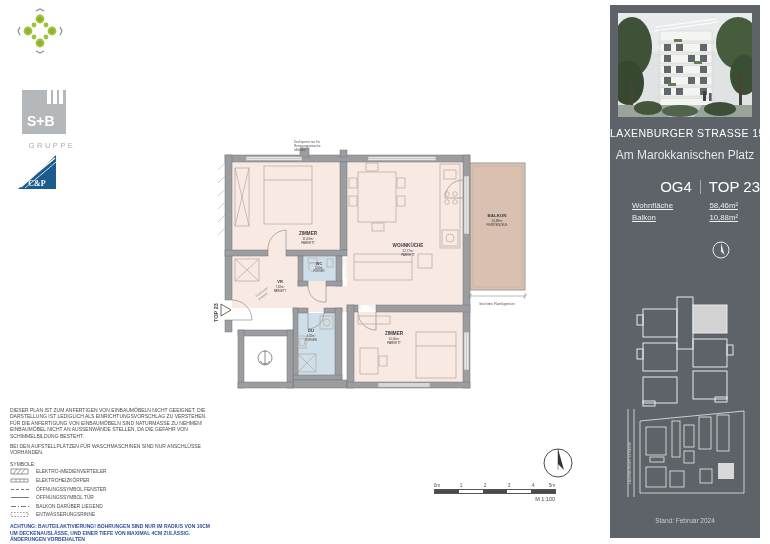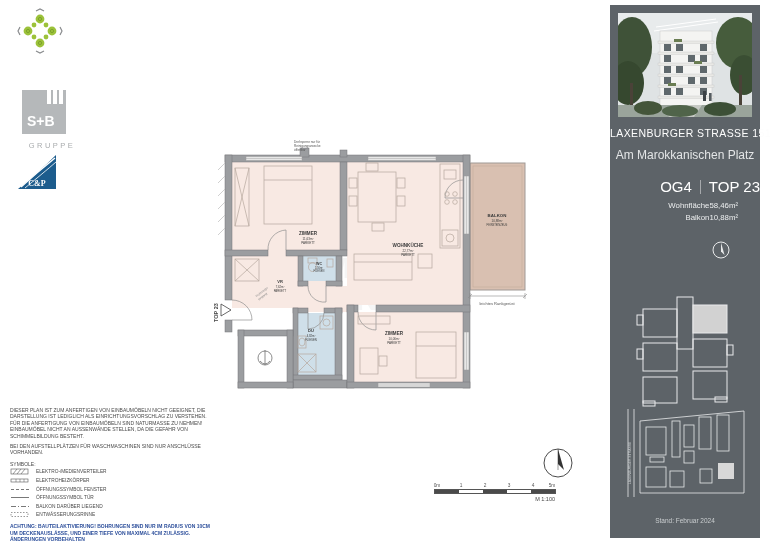--- a/index.html
+++ b/index.html
@@ -35,21 +35,21 @@
   
   .sidebar{position:absolute;left:610px;top:5px;width:150px;height:533px;background:#5d6368;color:#fff;}
   .sidebar .render{position:absolute;left:8px;top:8px;}
   .sidebar .addr{position:absolute;left:0;top:122px;width:100%;text-align:center;
                  font-size:10.5px;letter-spacing:0.4px;white-space:nowrap;color:#fdfdfd;}
   .sidebar .sub{position:absolute;left:0;top:143px;width:100%;text-align:center;font-size:12px;color:#e3e5e6;}
   .sidebar .unitline{position:absolute;left:0;top:173px;width:100%;display:flex;justify-content:flex-end;
                      align-items:center;gap:8px;font-size:15px;font-weight:400;color:#fff;}
   .sidebar .unitline .div{width:1px;height:14px;background:rgba(255,255,255,0.45);}
   .sidebar .metrics{position:absolute;left:22px;top:196px;width:106px;font-size:7.8px;}
-  .sidebar .mrow{display:flex;justify-content:flex-end;margin-bottom:3px;color:#eceeef;}
+  .sidebar .mrow{display:flex;justify-content:space-between;margin-bottom:3px;color:#eceeef;text-decoration:underline;}
   .sidebar .mrow .val{text-align:right;}
   .sidebar .compass-sb{position:absolute;left:100px;top:234px;}
   .sidebar .floorkey{position:absolute;left:25px;top:290px;}
   .sidebar .siteplan{position:absolute;left:10px;top:402px;}
   .sidebar .date{position:absolute;left:0;top:512px;width:100%;text-align:center;font-size:6.5px;color:#c9cdcf;}
 </style>
 </head>
 <body>
 
 <div class="page">

